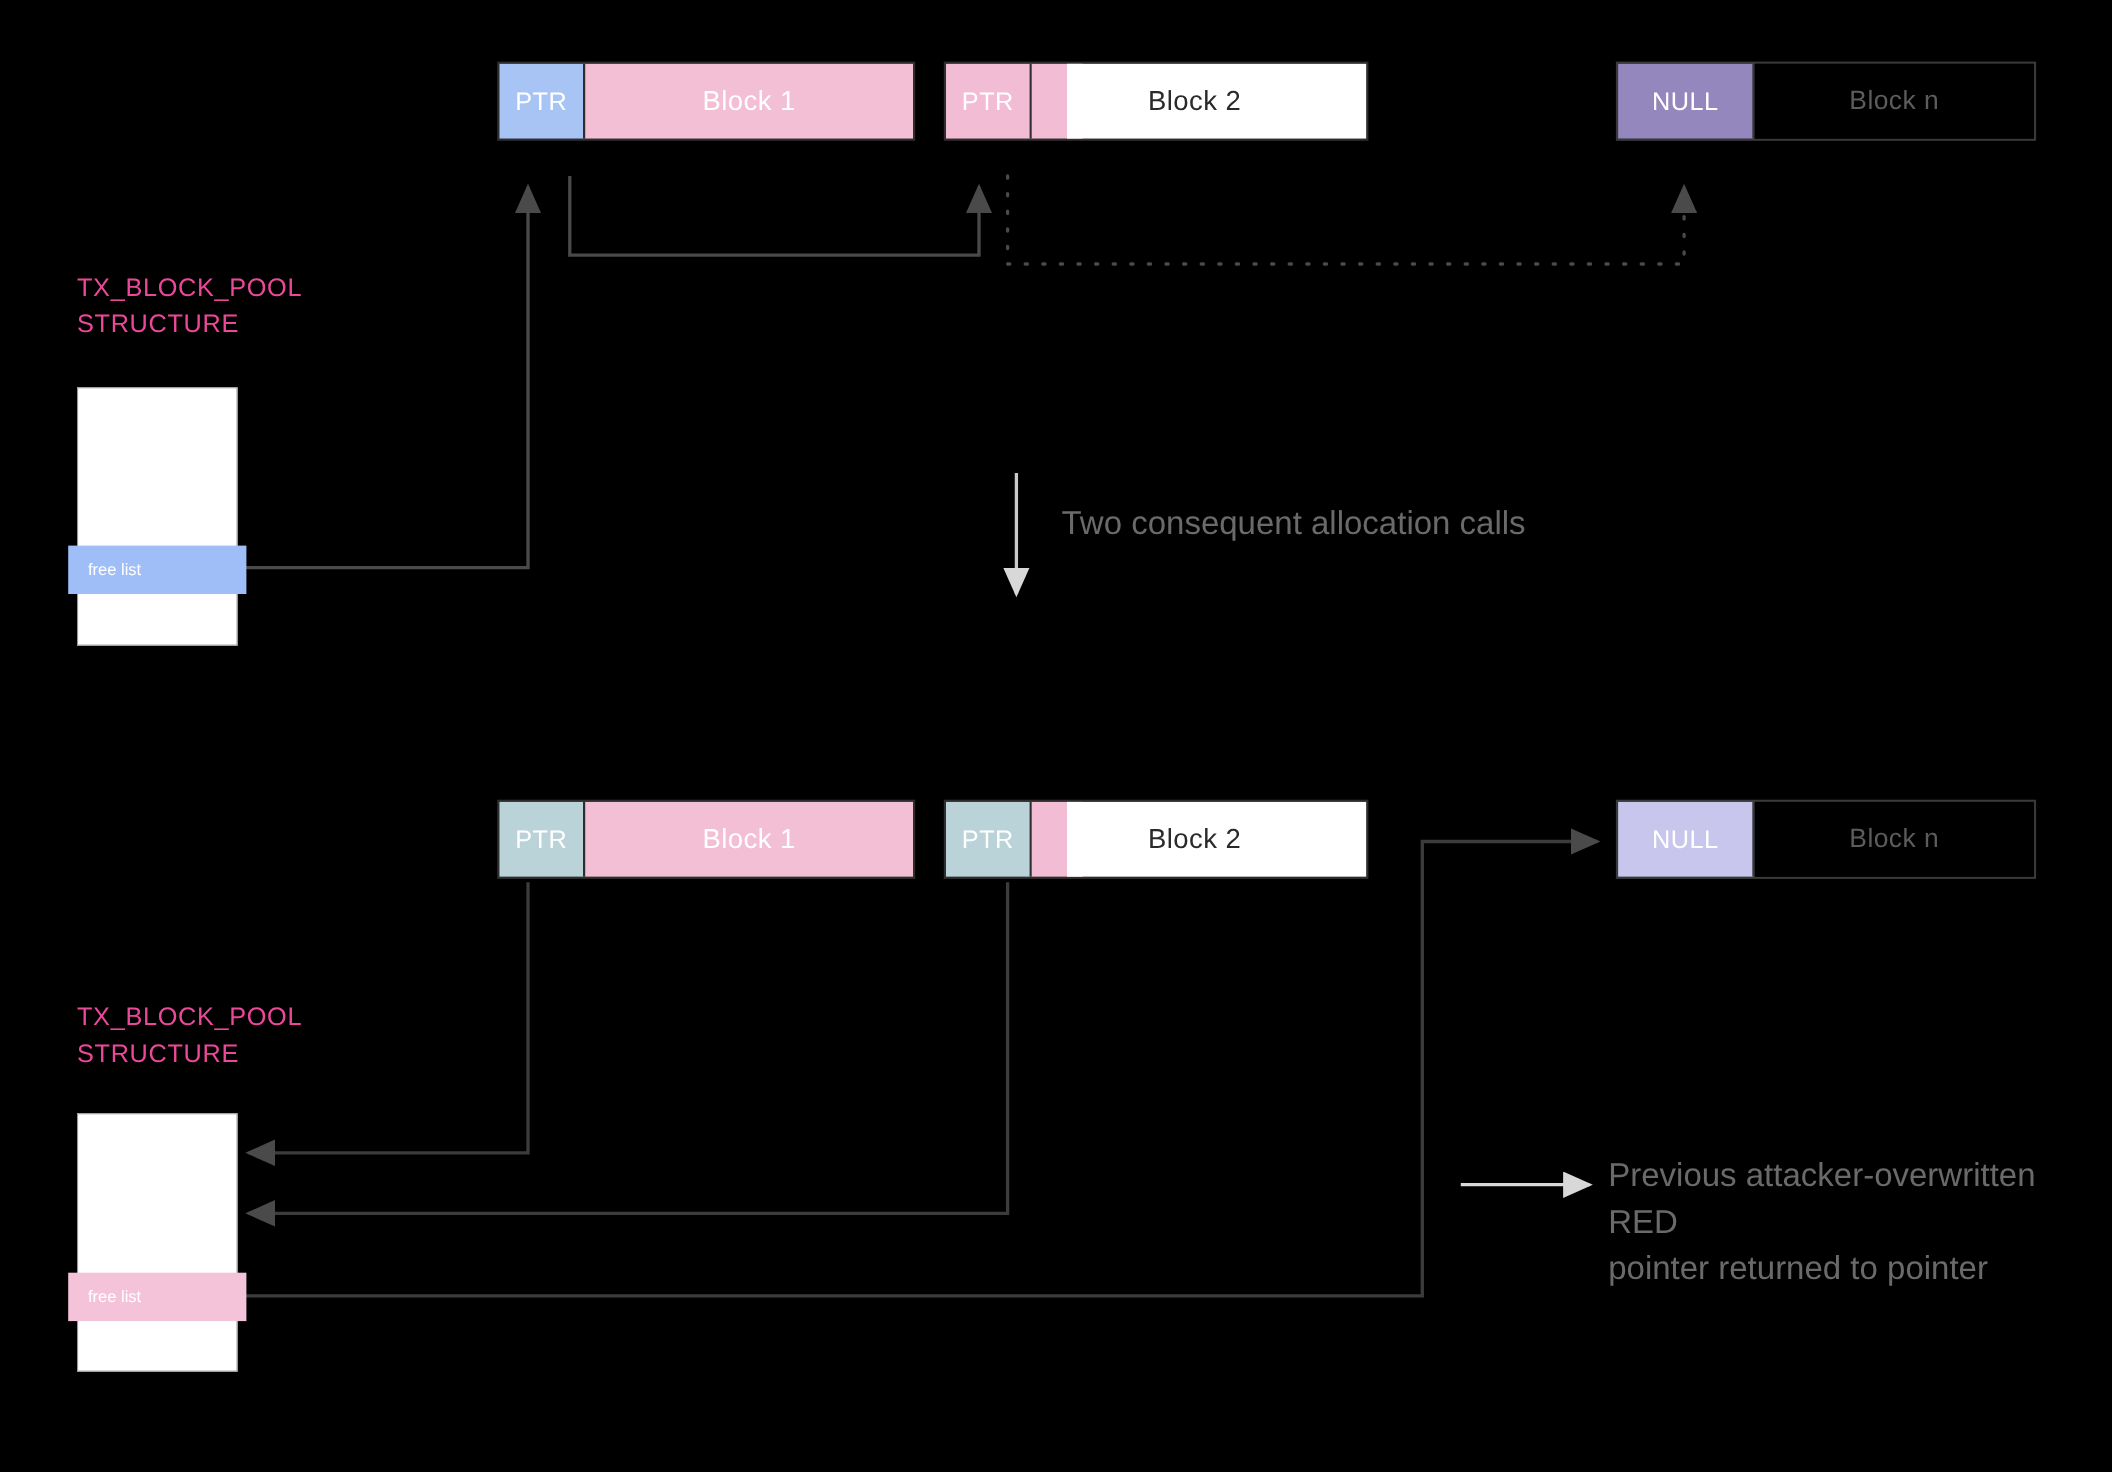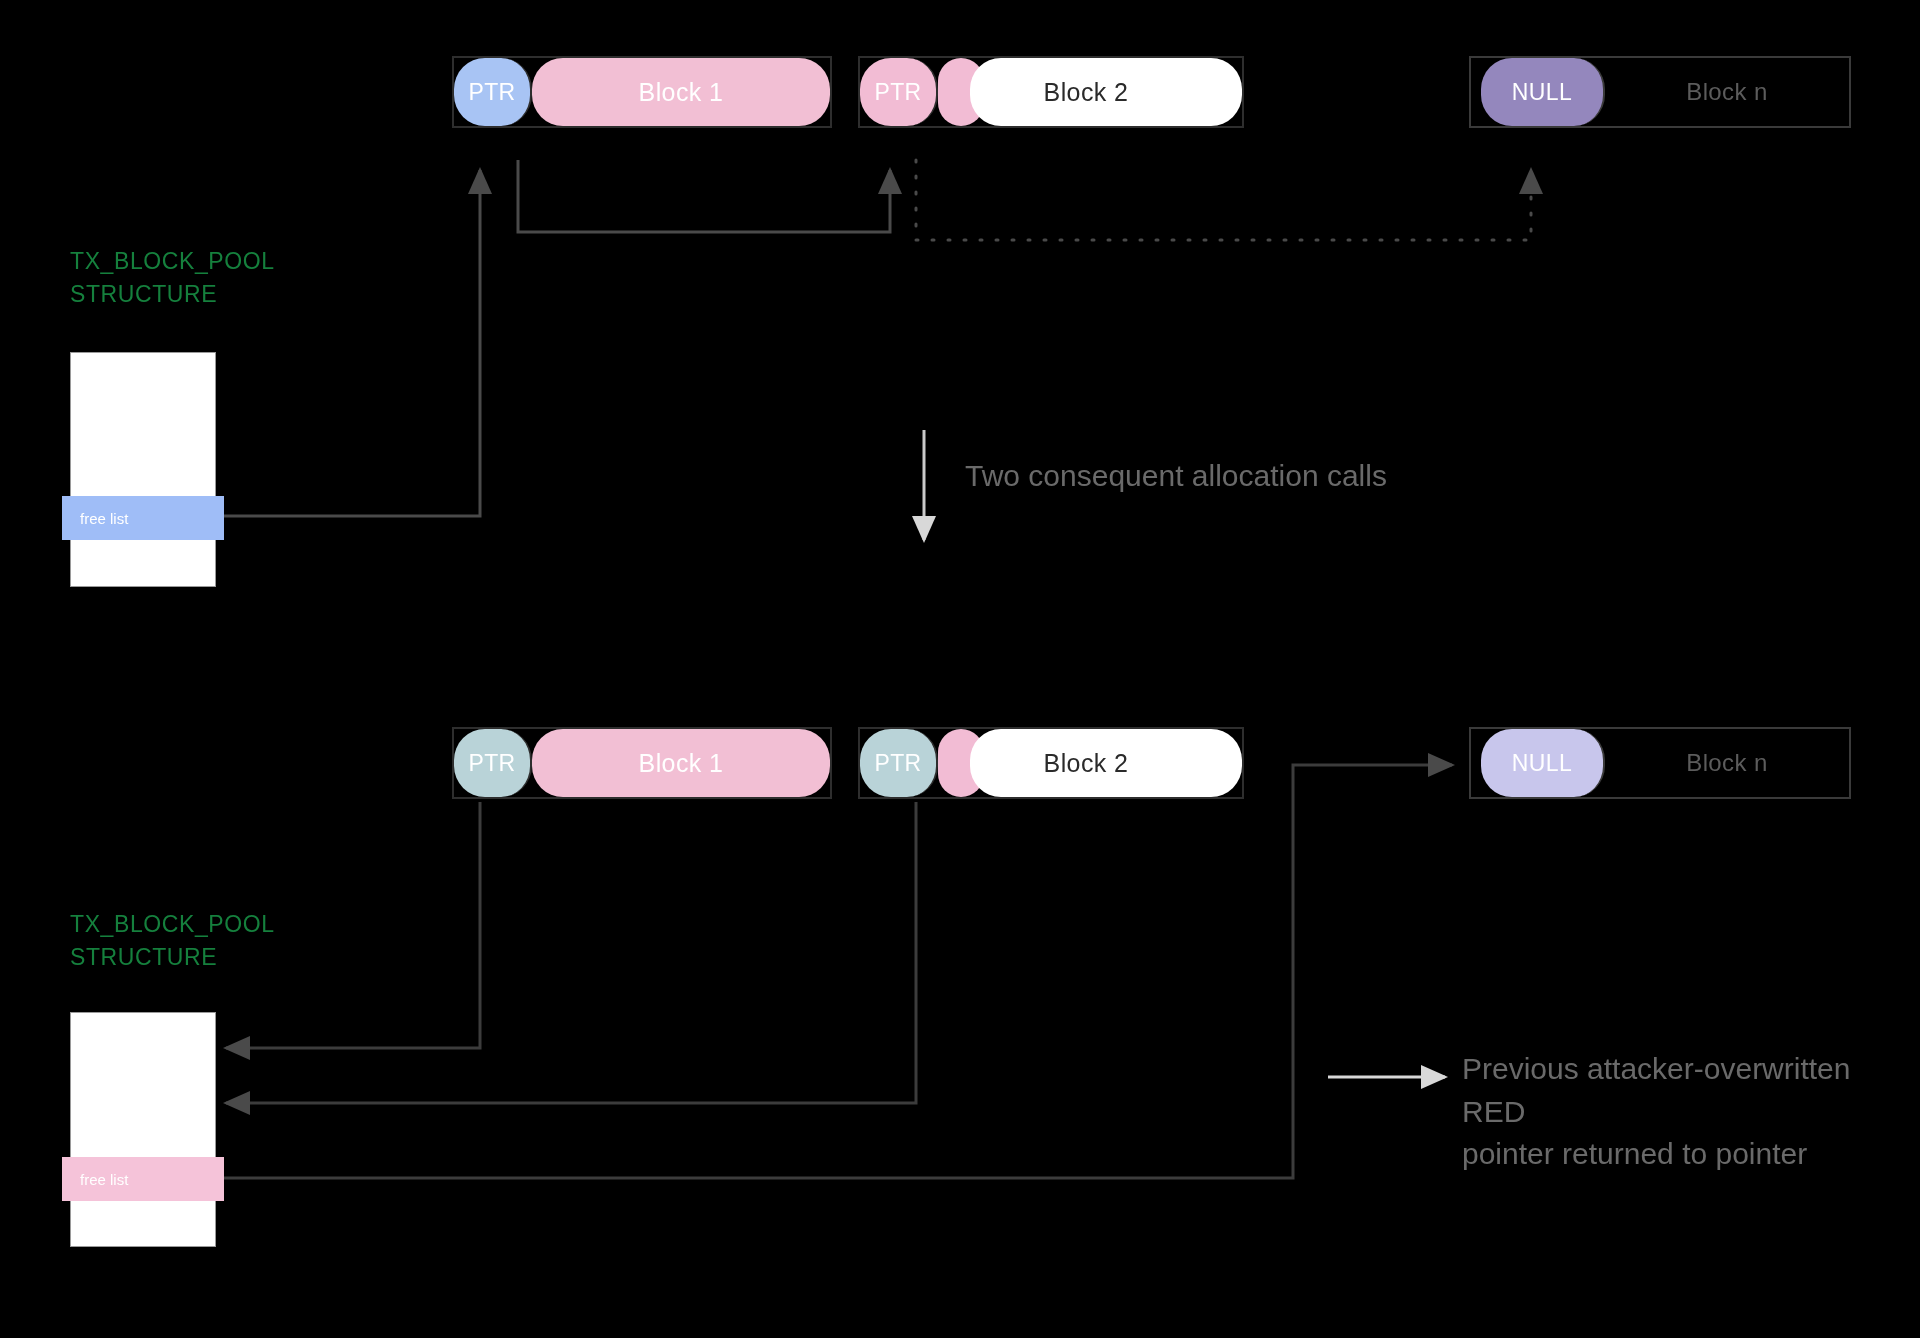--- a/index.html
+++ b/index.html
@@ -44,29 +44,28 @@
     background: #000000;
   }
   .seg {
     display: flex;
     align-items: center;
     justify-content: center;
     box-sizing: border-box;
     font-size: 23px;
     letter-spacing: 0.4px;
     white-space: nowrap;
-    border-radius: 31px;
   }
   .seg-ptr {
     width: 78px;
     border-right: 2px solid #2e2e2e;
     color: #ffffff;
     font-weight: 400;
   }
-  .seg-ptr.outline-ptr { border-right: 2px solid #3a3a3a; margin-left: 10px; }
+  .seg-ptr.outline-ptr { border-right: 2px solid #3a3a3a; }
   .seg-body { flex: 1 1 auto; }
   .seg-pad {
     width: 46px;
   }
 
   
   .struct {
     position: absolute;
     box-sizing: border-box;
     background: #ffffff;
@@ -79,21 +78,21 @@
     align-items: center;
     padding-left: 18px;
     color: #ffffff;
     font-size: 15px;
     height: 44px;
   }
 
   
   .struct-label {
     position: absolute;
-    color: #15803d;
+    color: #ec4899;
     font-size: 23px;
     line-height: 1.42;
     letter-spacing: 0.6px;
     white-space: pre-line;
   }
   .note {
     position: absolute;
     color: #6a6a6a;
     font-size: 30px;
     line-height: 1.42;

